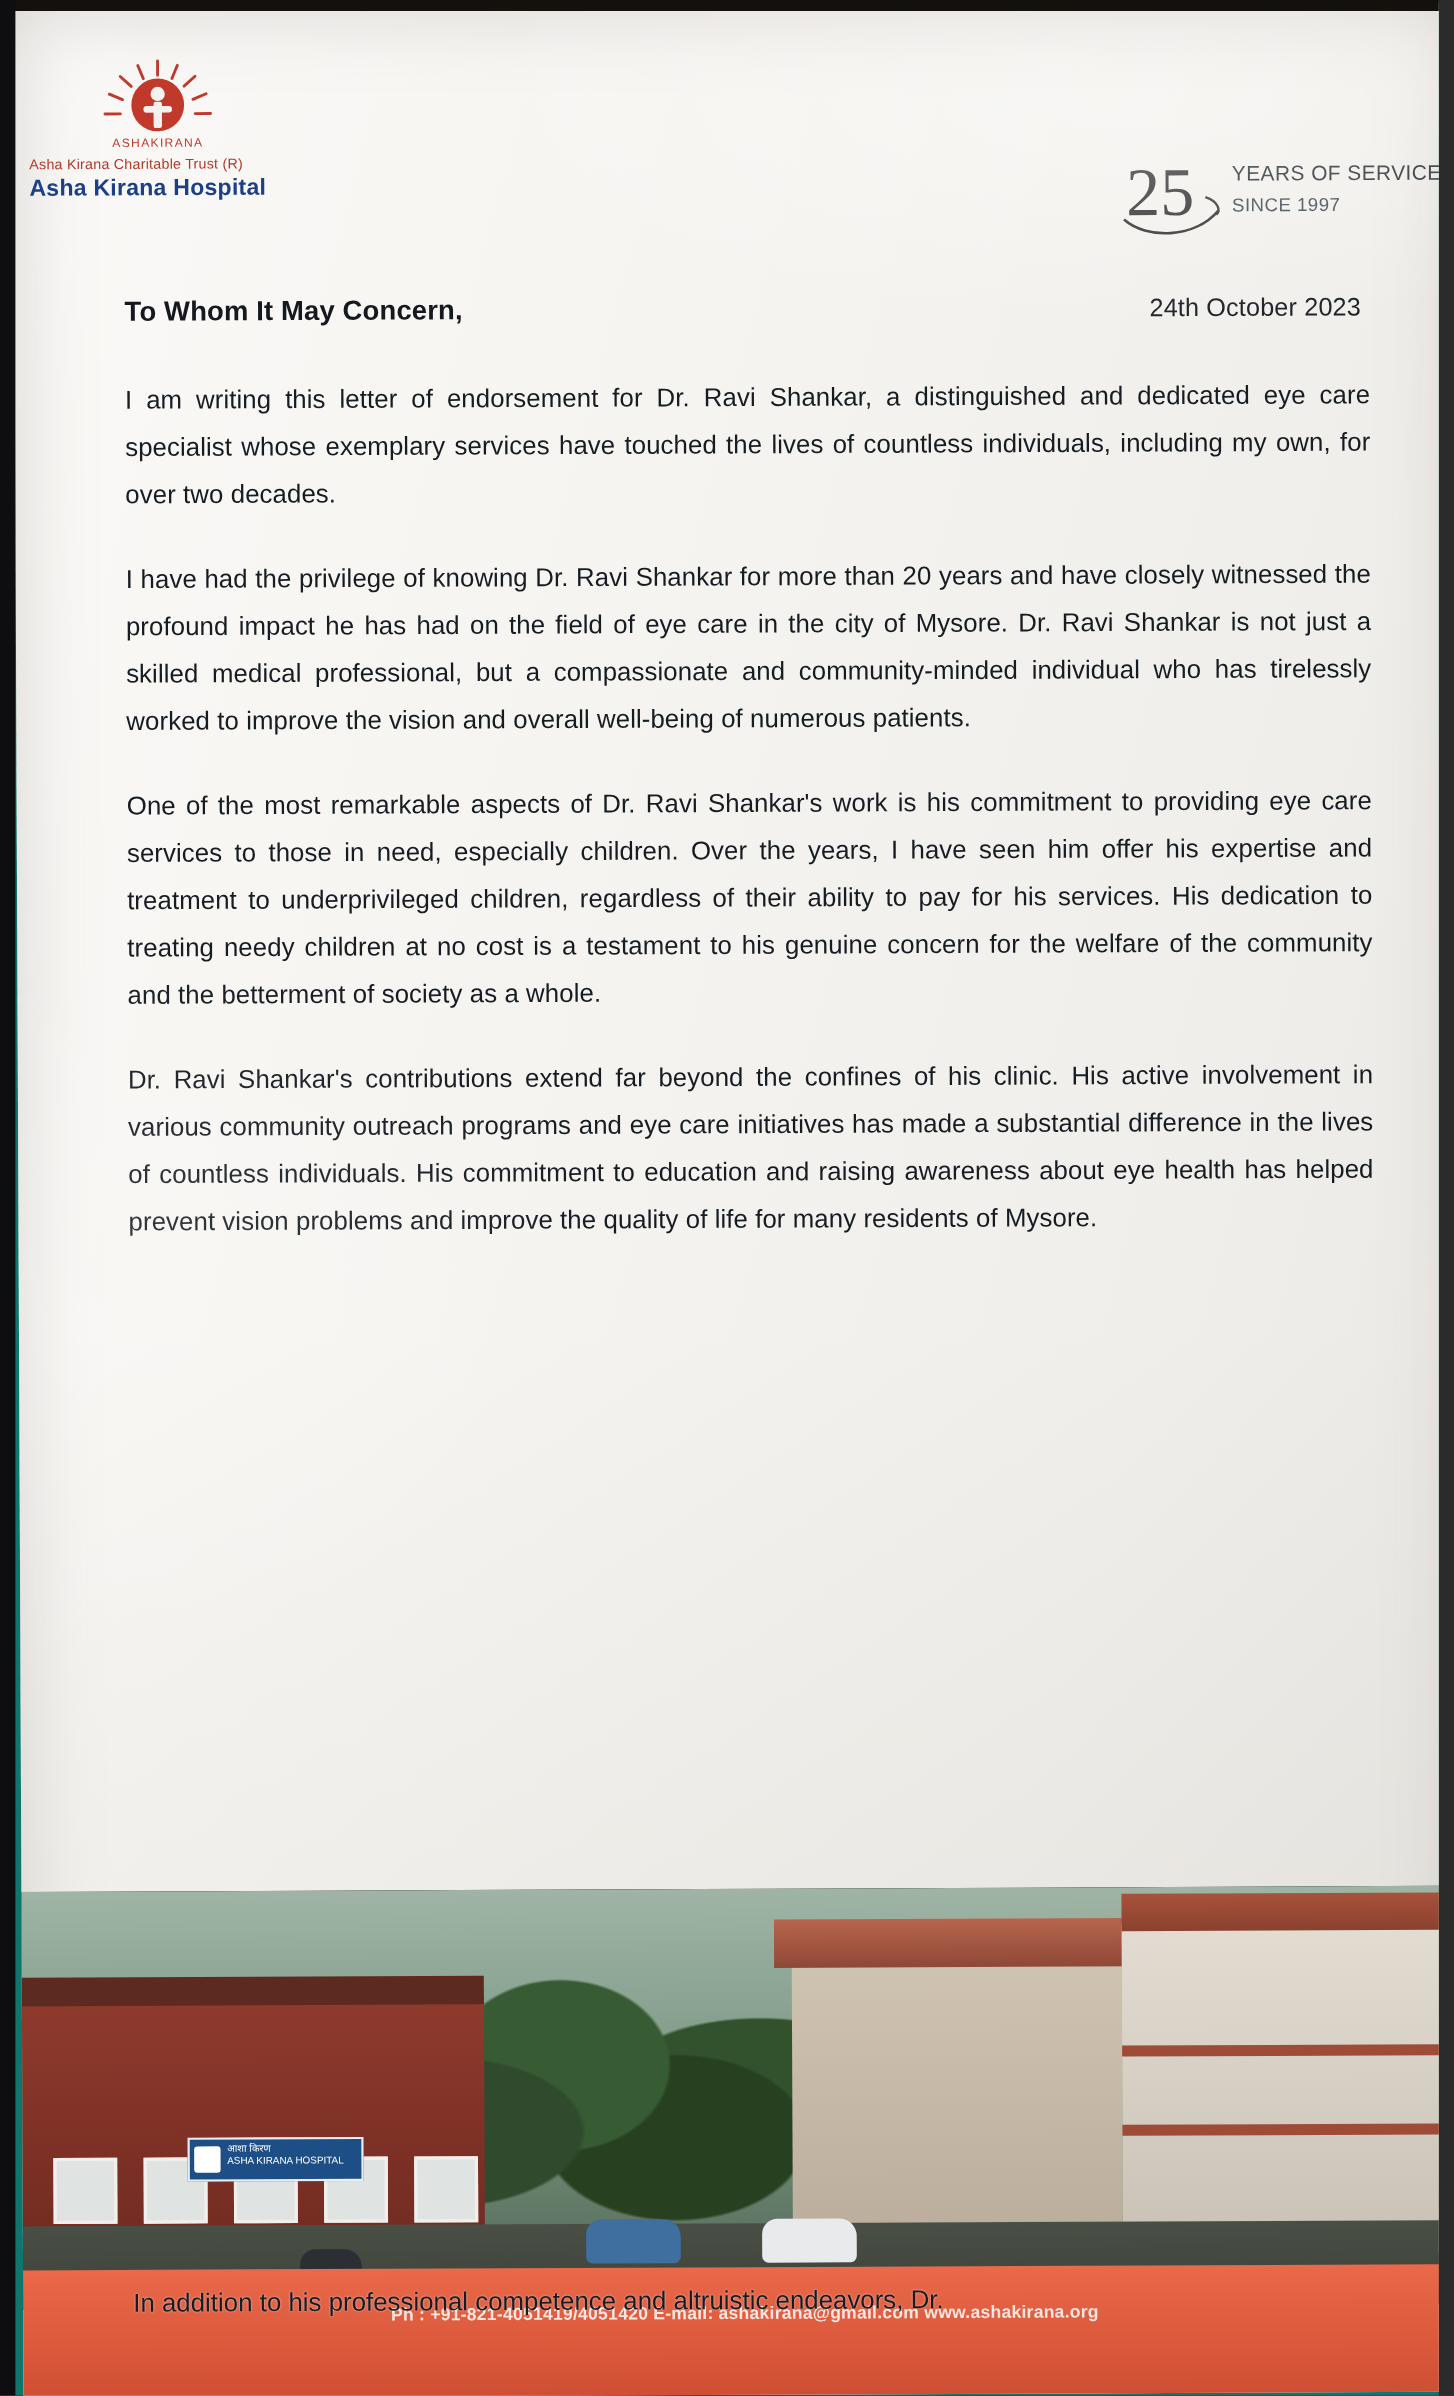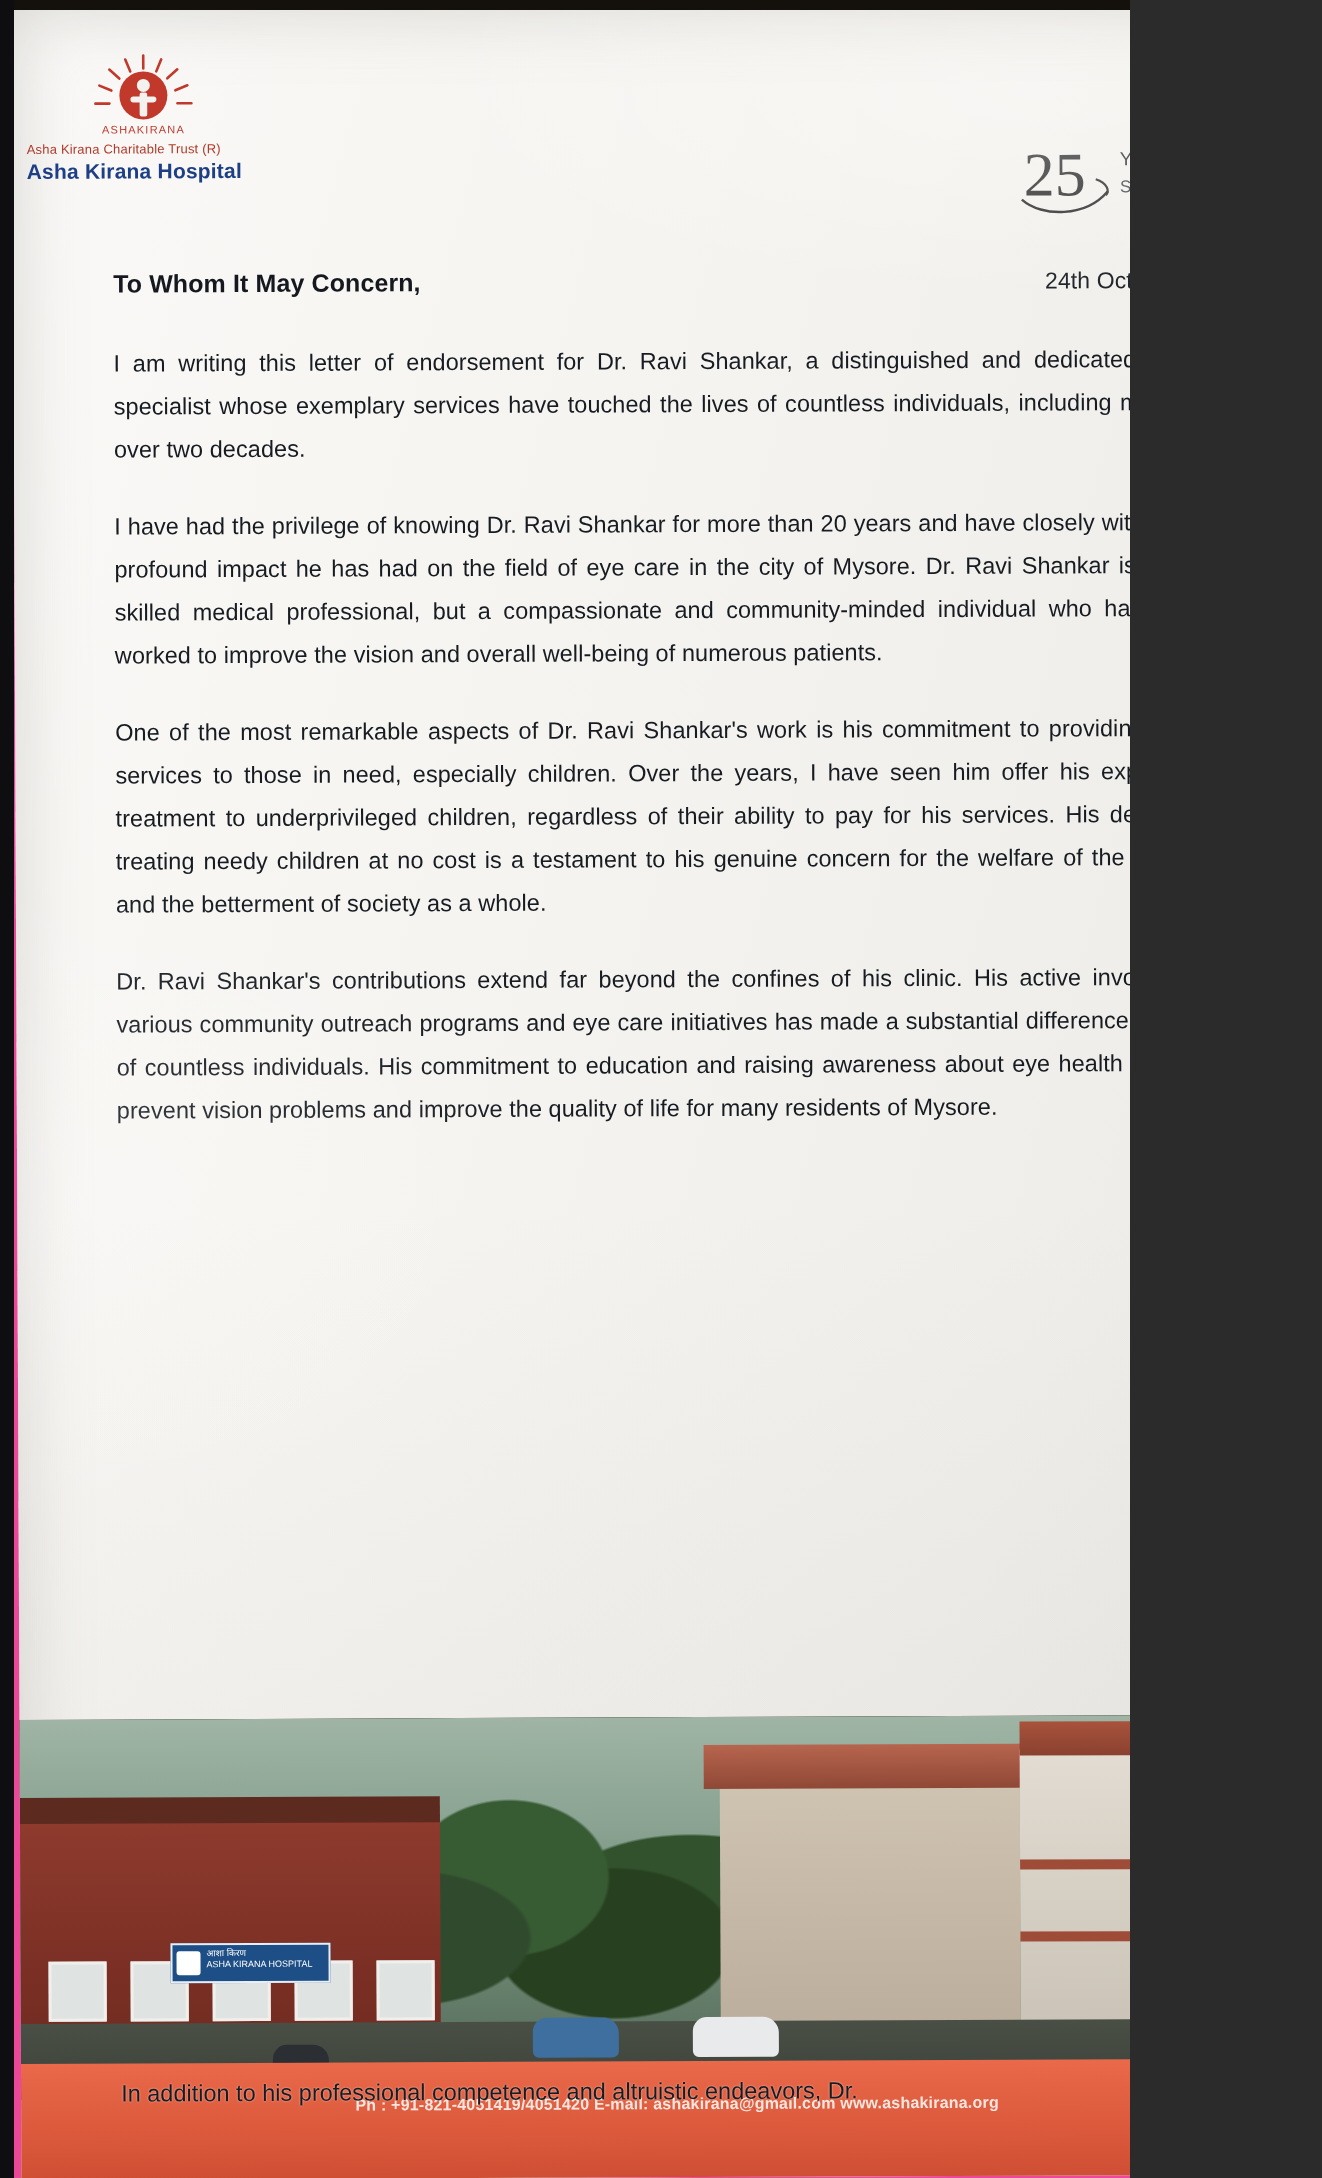--- a/index.html
+++ b/index.html
@@ -10,23 +10,23 @@
   body {
     width: 1322px;
     height: 2178px;
     overflow: hidden;
     font-family: "Liberation Sans", sans-serif;
   }
 
   
   .photo-frame {
     position: relative;
-    width: 1130px;
+    width: 1308px;
     height: 2178px;
-    background: #ec4899;
+    background: #0f766e;
     overflow: hidden;
   }
   .dark-left {
     position: absolute;
     left: 0; top: 0;
     width: 14px; height: 2178px;
     background: #0e0e10;
     z-index: 6;
   }
   .dark-top {

